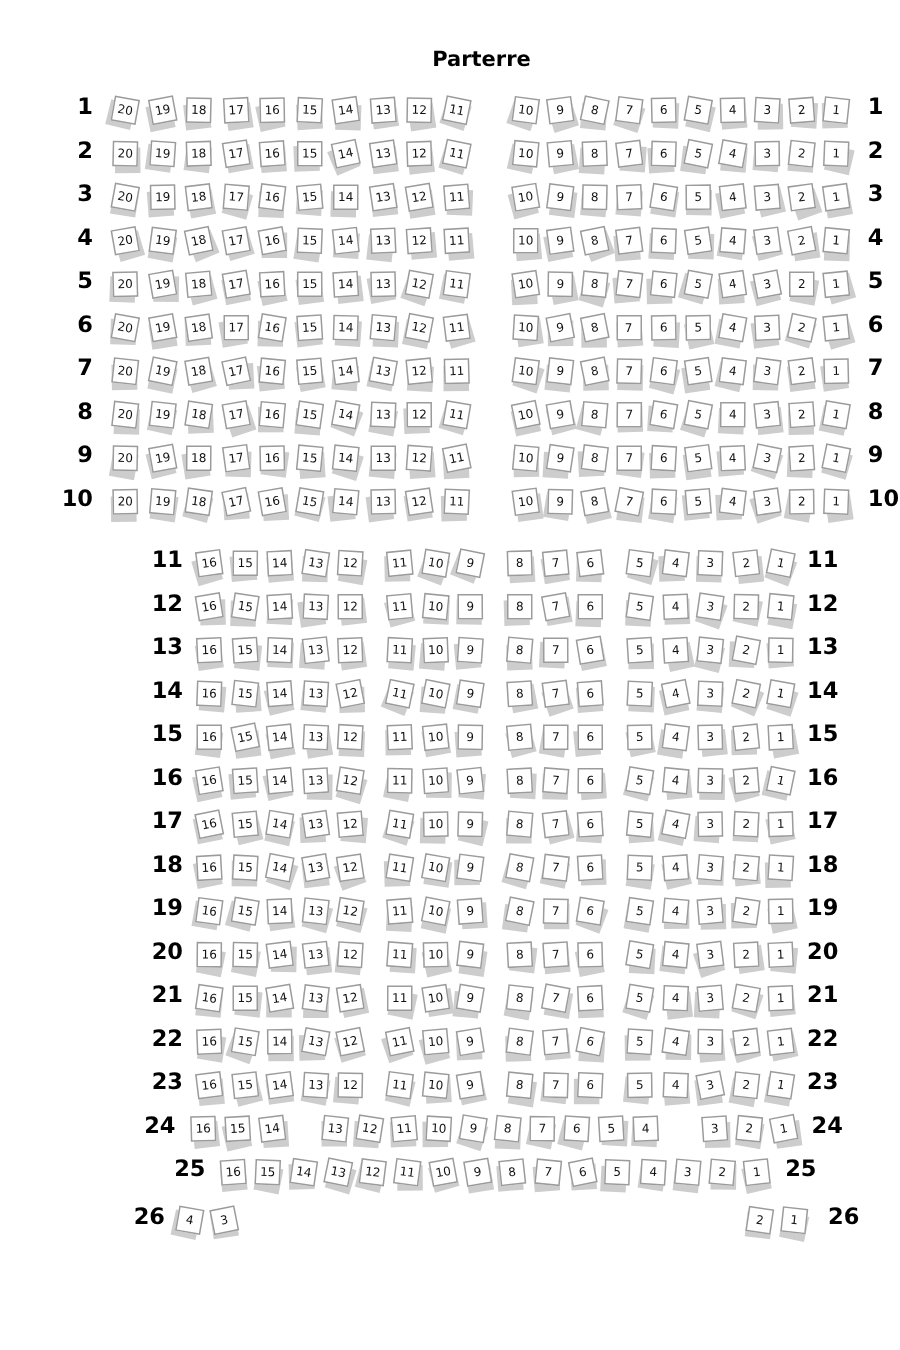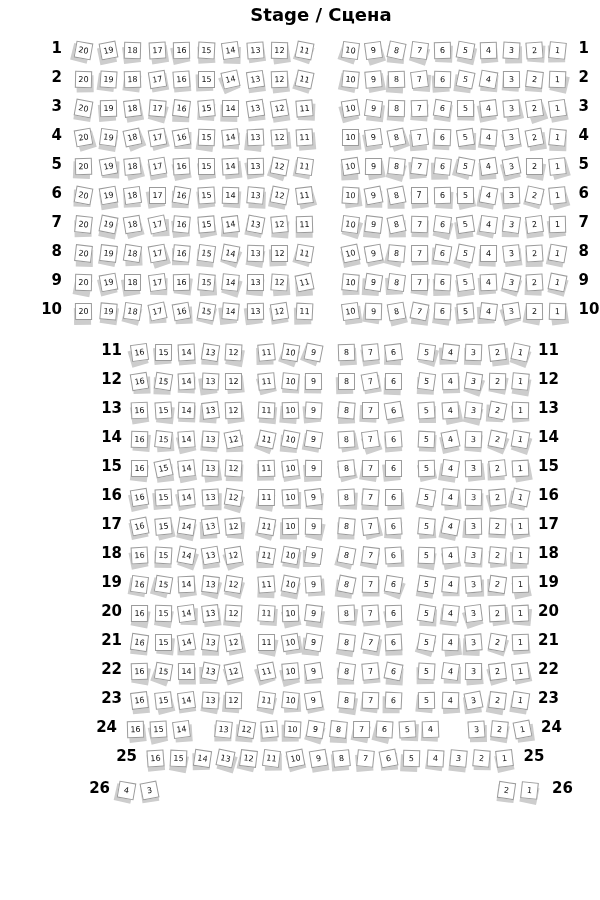--- a/index.html
+++ b/index.html
@@ -25,21 +25,21 @@
     position:absolute;left:0;top:0;width:17px;height:17px;background:#ffffff;
     border:1px solid #9b9b9b;box-sizing:border-box;
     display:flex;align-items:center;justify-content:center;
   }
   .num{font-size:8px;color:#111;line-height:1;}
 </style>
 </head>
 <body>
 
 <div class="titles">
-  <div class="title">Stage / Сцена</div>
+  <div class="subtitle">Parterre</div>
 </div>
 
 <div id="seatmap">
     <div class="row">
       <span class="rl" style="width: 62px;">1</span>
       <span class="grp" style="gap: 7.5px; margin-left: 13px;">
         <span class="seat" style="transform: rotate(10.1deg);">
           <span class="sh" style="transform: translate(-2.5px, 3.4px) rotate(3.9deg);"></span>
           <span class="fc">
             <span class="num">20</span>

